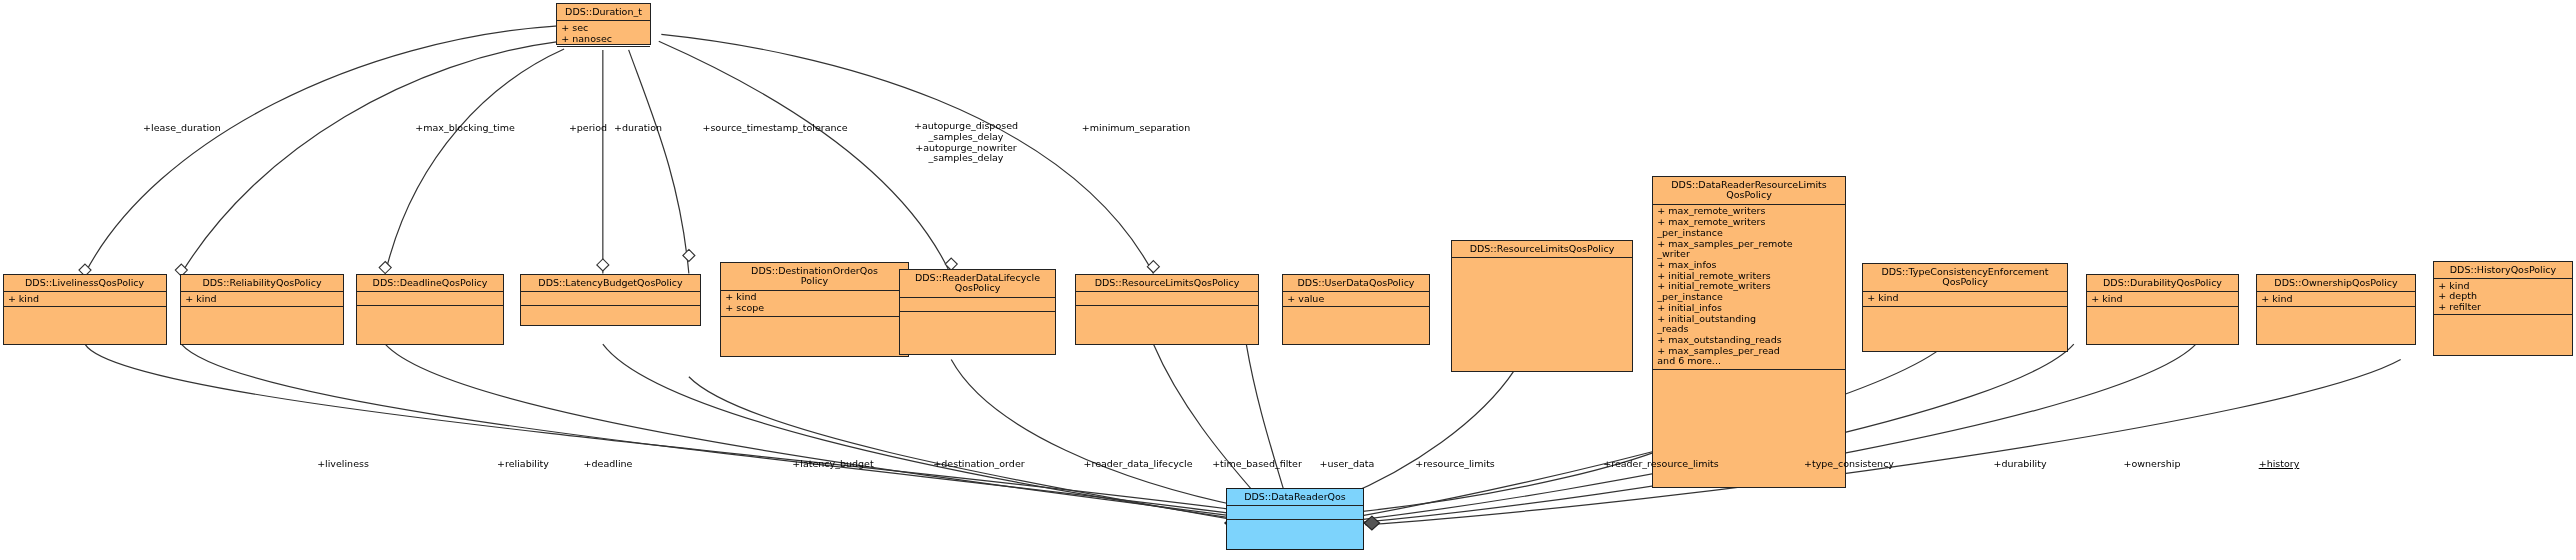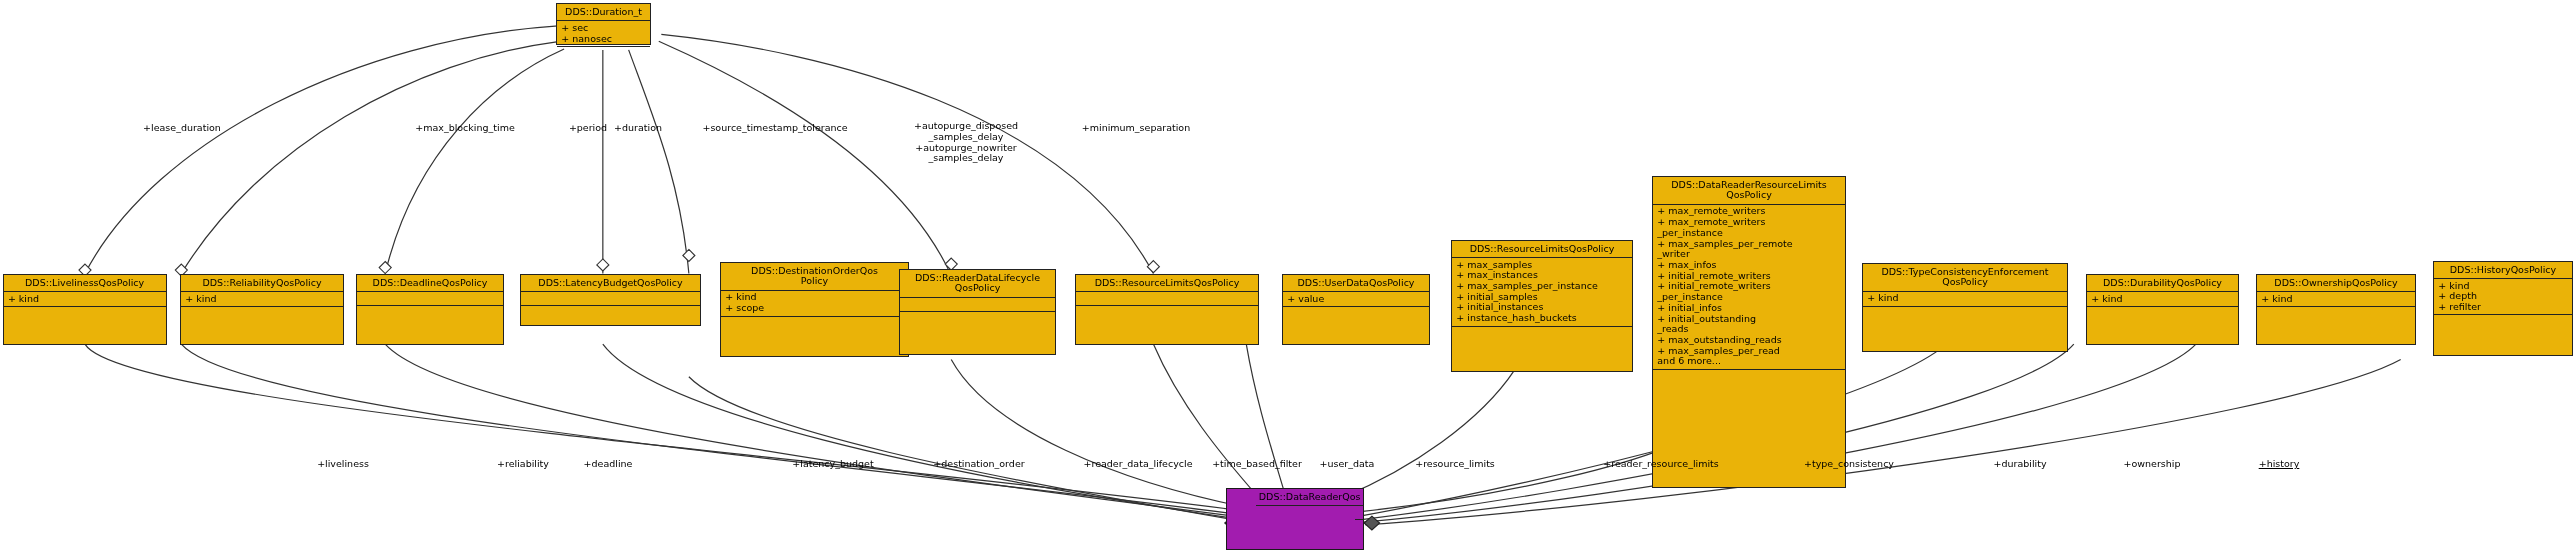--- a/index.html
+++ b/index.html
@@ -20,28 +20,27 @@
     left: 0;
     top: 0;
     width: 2576px;
     height: 560px;
     pointer-events: none;
   }
   .uml-box {
     position: absolute;
     box-sizing: border-box;
     border: 0.9px solid #222222;
-    background: #eab308;
+    background: #fdba74;
     display: flex;
     flex-direction: column;
   }
   .uml-box.shaded {
-    background: #a21caf;
+    background: #7dd3fc;
     border: 0.9px solid #1a1a1a;
-    align-items: flex-end;
   }
   .uml-title {
     box-sizing: border-box;
     border-bottom: 0.9px solid #222222;
     text-align: center;
     font-size: 9.5px;
     line-height: 10.8px;
     color: #000000;
     padding: 2.6px 2.6px 2.6px 2.6px;
     white-space: pre-line;
@@ -184,26 +183,20 @@
   </div>
 
   <div class="uml-box" style="left:1282px; top:274px; width:148px; height:71px;">
     <div class="uml-title">DDS::UserDataQosPolicy</div>
     <div class="uml-attrs">+ value</div>
     <div class="uml-ops"></div>
   </div>
 
   <div class="uml-box" style="left:1451px; top:240px; width:182px; height:132px;">
     <div class="uml-title">DDS::ResourceLimitsQosPolicy</div>
-    <div class="uml-attrs">+ max_samples
-+ max_instances
-+ max_samples_per_instance
-+ initial_samples
-+ initial_instances
-+ instance_hash_buckets</div>
     <div class="uml-ops"></div>
   </div>
 
   <div class="uml-box" style="left:1652px; top:176px; width:194px; height:312px;">
     <div class="uml-title">DDS::DataReaderResourceLimits
 QosPolicy</div>
     <div class="uml-attrs">+ max_remote_writers
 + max_remote_writers
 _per_instance
 + max_samples_per_remote

